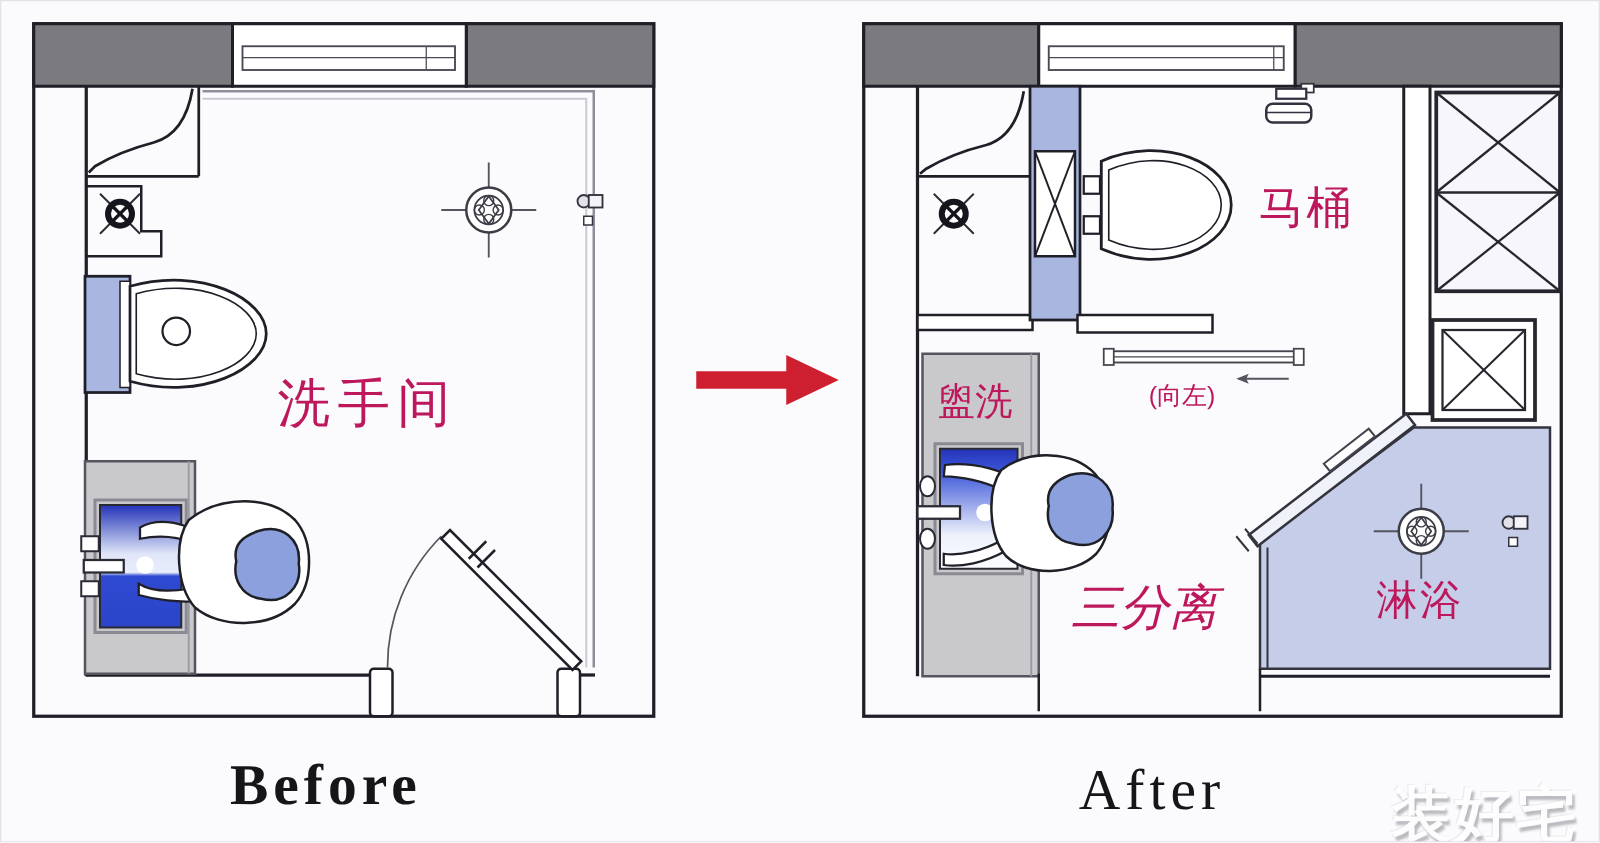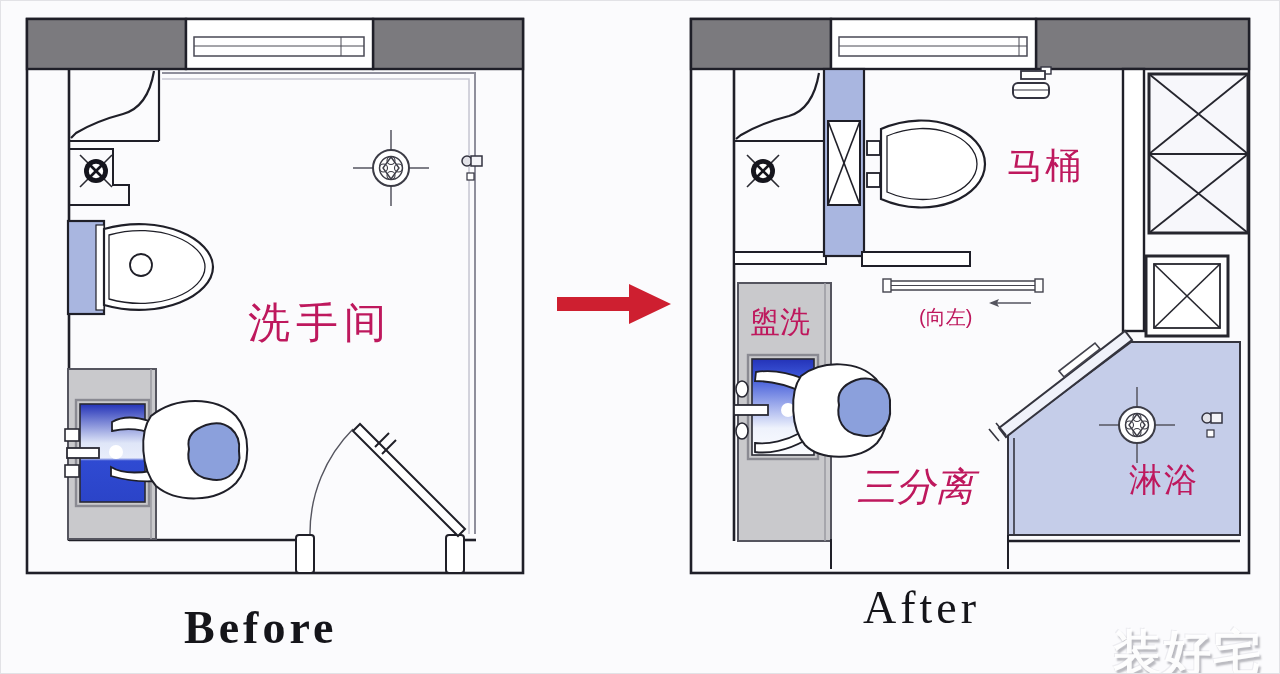--- a/index.html
+++ b/index.html
@@ -11,28 +11,28 @@
   #plan-svg{position:absolute;left:0;top:0;}
   .label{
     position:absolute;color:#be185d;white-space:nowrap;line-height:1;
     font-family:"Liberation Sans", sans-serif;
     text-align:right;
   }
   .caption{
     position:absolute;color:#15151a;white-space:nowrap;line-height:1;
     font-family:"Liberation Serif", serif;letter-spacing:4px;
   }
-  #label-washroom{left:247px;top:301px;font-size:42px;letter-spacing:6px;}
+  #label-washroom{left:221px;top:301px;font-size:42px;letter-spacing:6px;}
   #label-toilet{left:1006px;top:147px;font-size:36px;letter-spacing:2px;}
   #label-wash{left:749px;top:306px;font-size:30px;font-weight:normal;}
   #label-direction{left:918px;top:306px;font-size:20px;}
   #label-separation{left:856px;top:466px;font-size:39px;font-style:italic;}
-  #label-shower{left:1100px;top:462px;font-size:33px;letter-spacing:2px;margin-left:28px;}
+  #label-shower{left:1100px;top:462px;font-size:33px;letter-spacing:2px;}
   #caption-before{left:183px;top:604px;font-size:46px;font-weight:bold;}
-  #caption-after{left:862px;top:584px;font-size:46px;}
+  #caption-after{left:862px;top:608px;font-size:46px;}
   #watermark{
     left:1112px;top:591px;font-size:48px;font-weight:bold;position:absolute;
     color:rgba(255,255,255,0.95);line-height:1;letter-spacing:2px;
     text-shadow:2px 3px 2px #b9b9bf, -1px -1px 0 #ececf0;
     font-family:"Liberation Sans", sans-serif;
     margin-top:37px;
   }
 </style>
 </head>
 <body>

